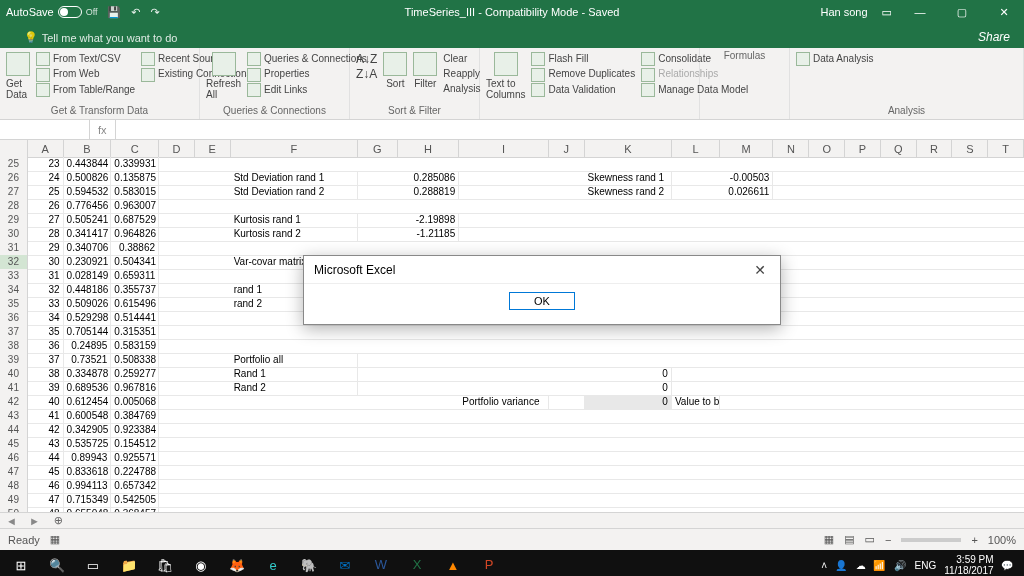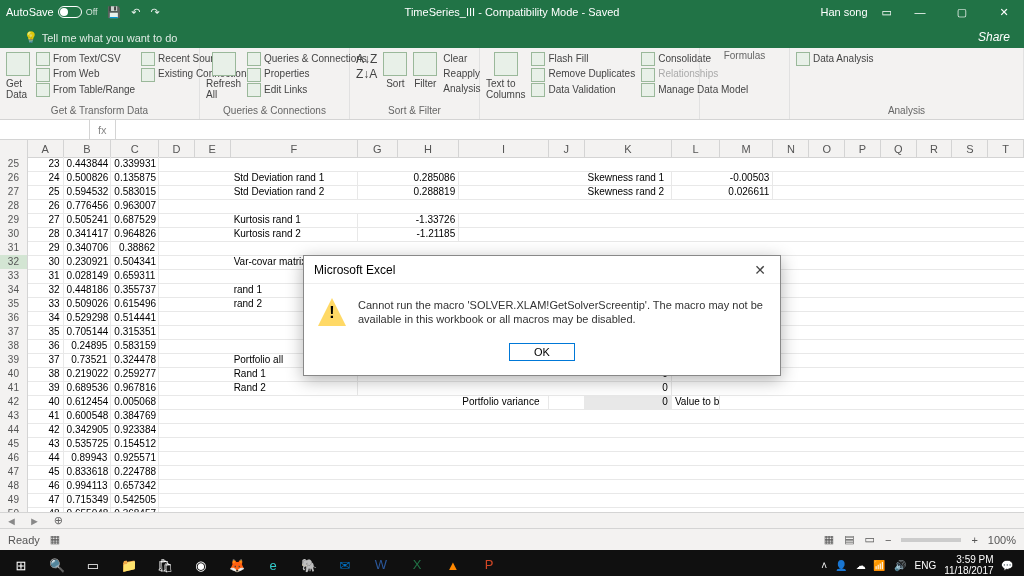--- a/index.html
+++ b/index.html
@@ -311,21 +311,21 @@
       </div>
       <div class="row">
         <div class="rownum">29</div>
         <div class="cell colA r" style="width: 36px;">27</div>
         <div class="cell colB r" style="width: 48px;">0.505241</div>
         <div class="cell colC r" style="width: 48px;">0.687529</div>
         <div class="cell colD" style="width: 36px;"></div>
         <div class="cell colE" style="width: 36px;"></div>
         <div class="cell colF" style="width: 128px;">Kurtosis rand 1</div>
         <div class="cell colG" style="width: 40px;"></div>
-        <div class="cell colH r" style="width: 62px;">-1.33726</div>
+        <div class="cell colH r" style="width: 62px;">-2.19898</div>
         <div class="cell colI" style="width: 90px;"></div>
         <div class="cell colJ" style="width: 36px;"></div>
         <div class="cell colK" style="width: 88px;"></div>
         <div class="cell colL" style="width: 48px;"></div>
         <div class="cell colM" style="width: 54px;"></div>
         <div class="cell colN" style="width: 36px;"></div>
         <div class="cell colO" style="width: 36px;"></div>
         <div class="cell colP" style="width: 36px;"></div>
         <div class="cell colQ" style="width: 36px;"></div>
         <div class="cell colR" style="width: 36px;"></div>
@@ -536,21 +536,21 @@
         <div class="cell colP" style="width: 36px;"></div>
         <div class="cell colQ" style="width: 36px;"></div>
         <div class="cell colR" style="width: 36px;"></div>
         <div class="cell colS" style="width: 36px;"></div>
         <div class="cell colT" style="width: 36px;"></div>
       </div>
       <div class="row">
         <div class="rownum">39</div>
         <div class="cell colA r" style="width: 36px;">37</div>
         <div class="cell colB r" style="width: 48px;">0.73521</div>
-        <div class="cell colC r" style="width: 48px;">0.324478</div>
+        <div class="cell colC r" style="width: 48px;">0.508338</div>
         <div class="cell colD" style="width: 36px;"></div>
         <div class="cell colE" style="width: 36px;"></div>
         <div class="cell colF" style="width: 128px;">Portfolio all</div>
         <div class="cell colG" style="width: 40px;"></div>
         <div class="cell colH" style="width: 62px;"></div>
         <div class="cell colI" style="width: 90px;"></div>
         <div class="cell colJ" style="width: 36px;"></div>
         <div class="cell colK" style="width: 88px;"></div>
         <div class="cell colL" style="width: 48px;"></div>
         <div class="cell colM" style="width: 54px;"></div>
@@ -558,21 +558,21 @@
         <div class="cell colO" style="width: 36px;"></div>
         <div class="cell colP" style="width: 36px;"></div>
         <div class="cell colQ" style="width: 36px;"></div>
         <div class="cell colR" style="width: 36px;"></div>
         <div class="cell colS" style="width: 36px;"></div>
         <div class="cell colT" style="width: 36px;"></div>
       </div>
       <div class="row">
         <div class="rownum">40</div>
         <div class="cell colA r" style="width: 36px;">38</div>
-        <div class="cell colB r" style="width: 48px;">0.219022</div>
+        <div class="cell colB r" style="width: 48px;">0.334878</div>
         <div class="cell colC r" style="width: 48px;">0.259277</div>
         <div class="cell colD" style="width: 36px;"></div>
         <div class="cell colE" style="width: 36px;"></div>
         <div class="cell colF" style="width: 128px;">Rand 1</div>
         <div class="cell colG shade" style="width: 40px;"></div>
         <div class="cell colH" style="width: 62px;"></div>
         <div class="cell colI" style="width: 90px;"></div>
         <div class="cell colJ" style="width: 36px;"></div>
         <div class="cell colK r" style="width: 88px;">0</div>
         <div class="cell colL" style="width: 48px;"></div>
@@ -866,20 +866,16 @@
     </div>
     <span>💬</span>
   </div>
 </div>
 
 <div class="dialog">
   <div class="dtitle">
     <span>Microsoft Excel</span>
     <span class="dclose">✕</span>
   </div>
-  <div class="dbody">
-    <div class="dicon"></div>
-    <div class="dmsg">Cannot run the macro 'SOLVER.XLAM!GetSolverScreentip'. The macro may not be available in this workbook or all macros may be disabled.</div>
-  </div>
   <div class="dfoot">
     <button class="dok">OK</button>
   </div>
 </div>
 
 </body></html>

